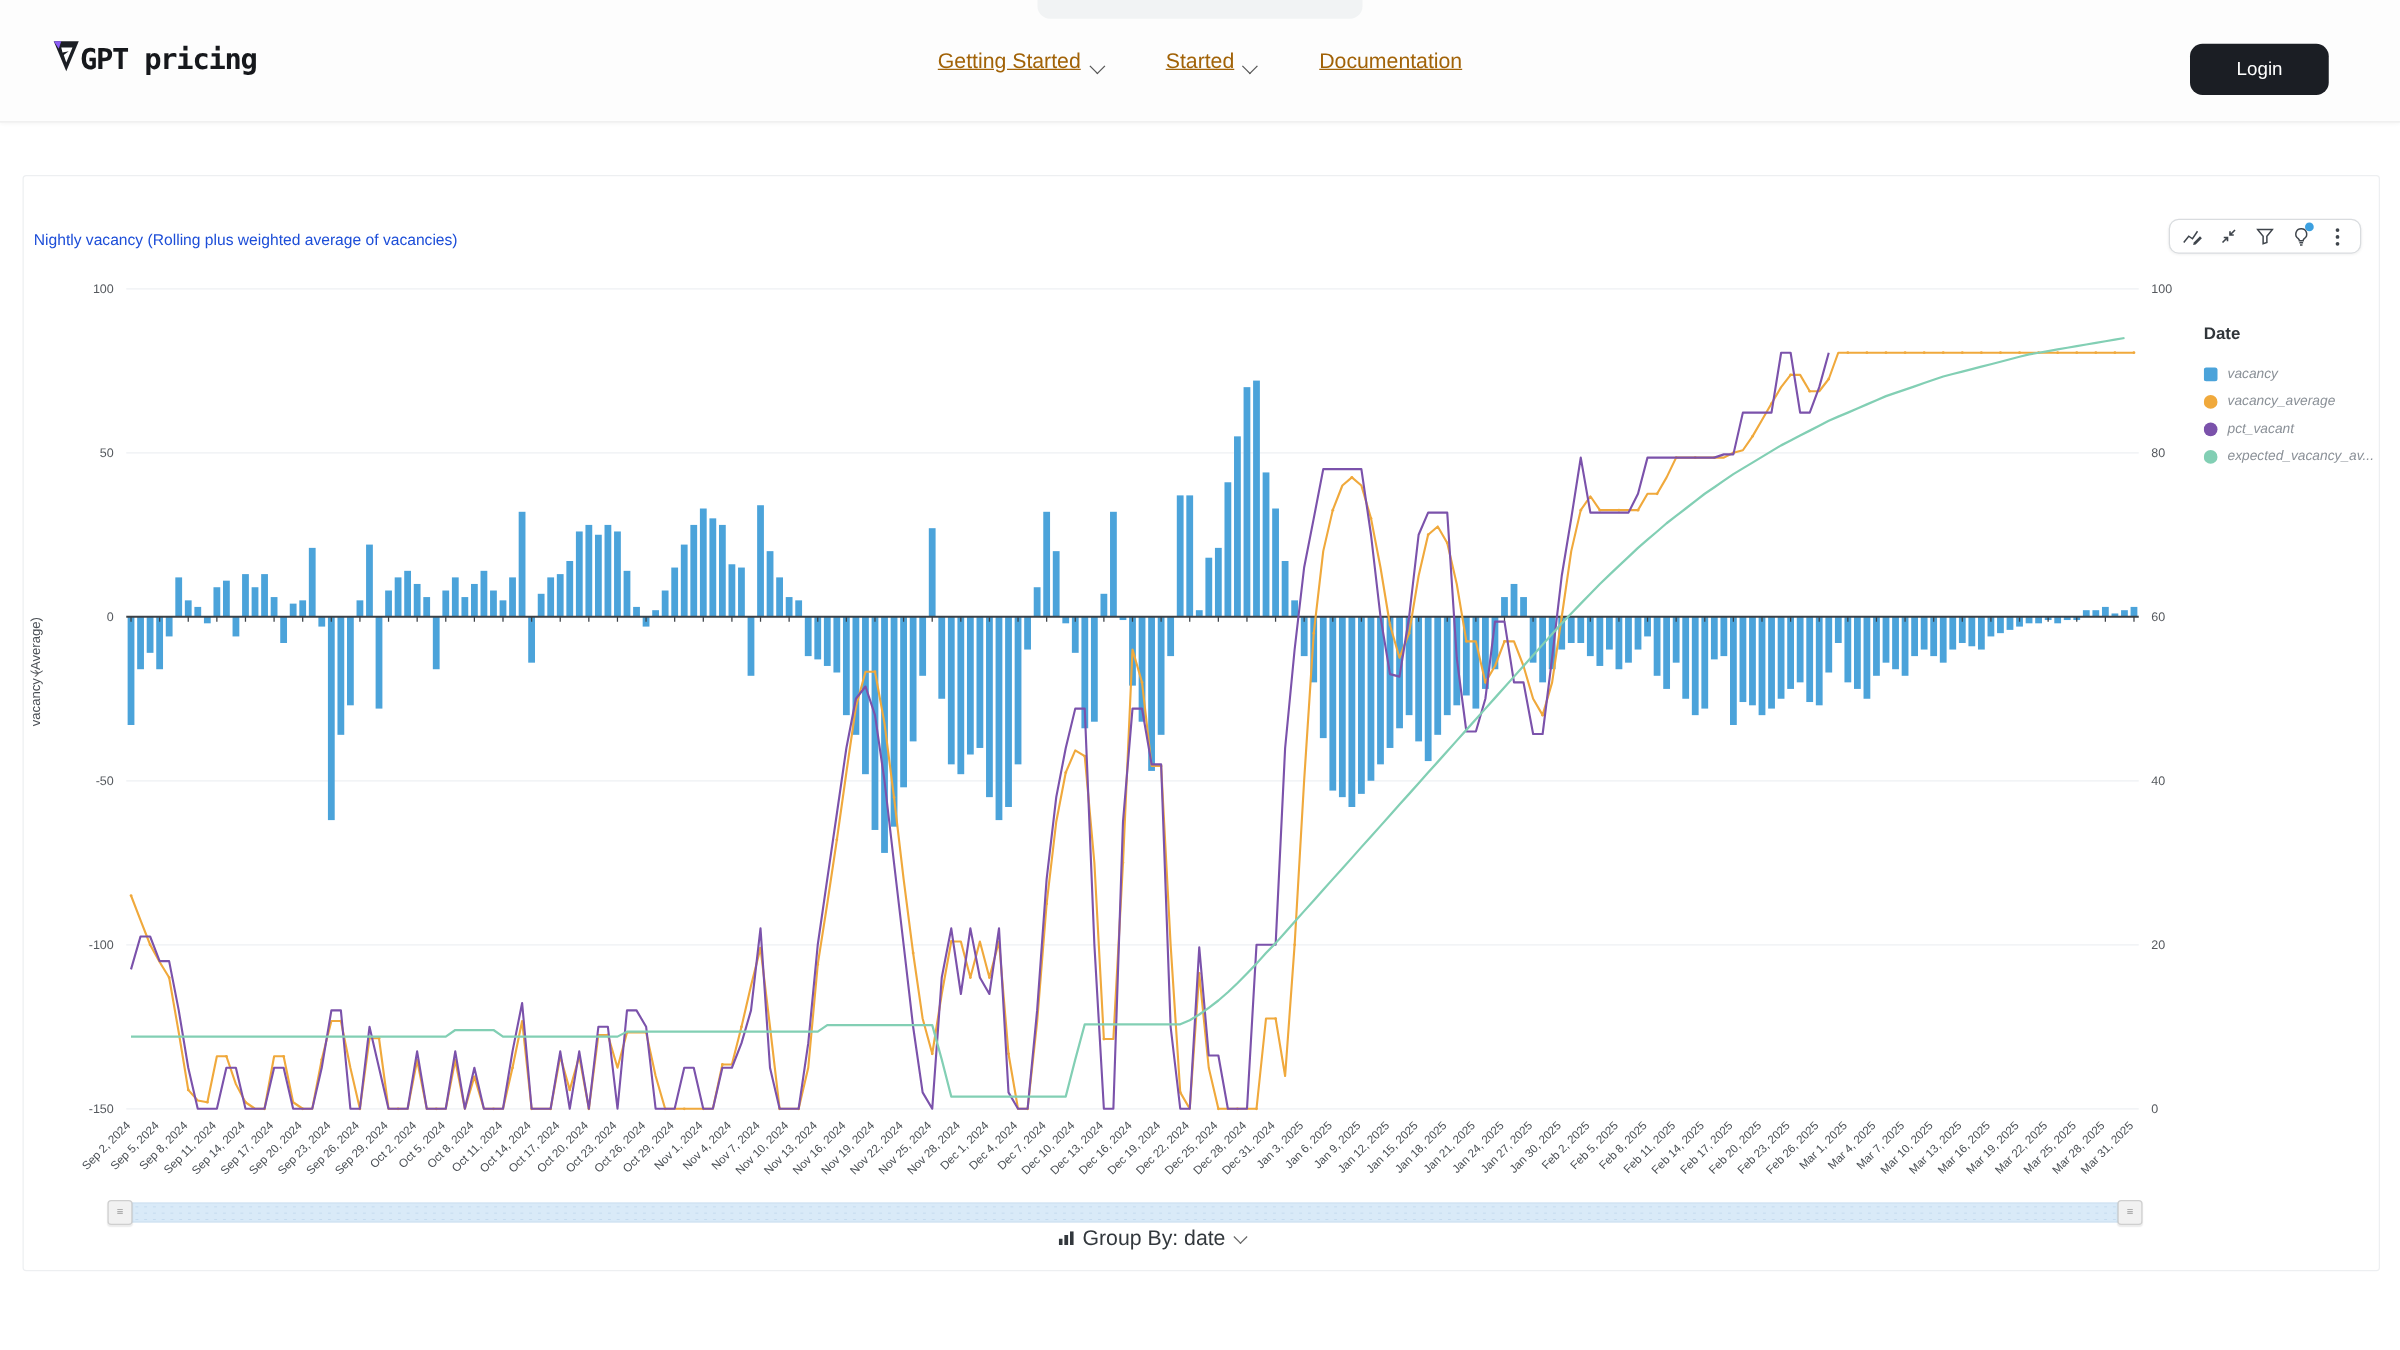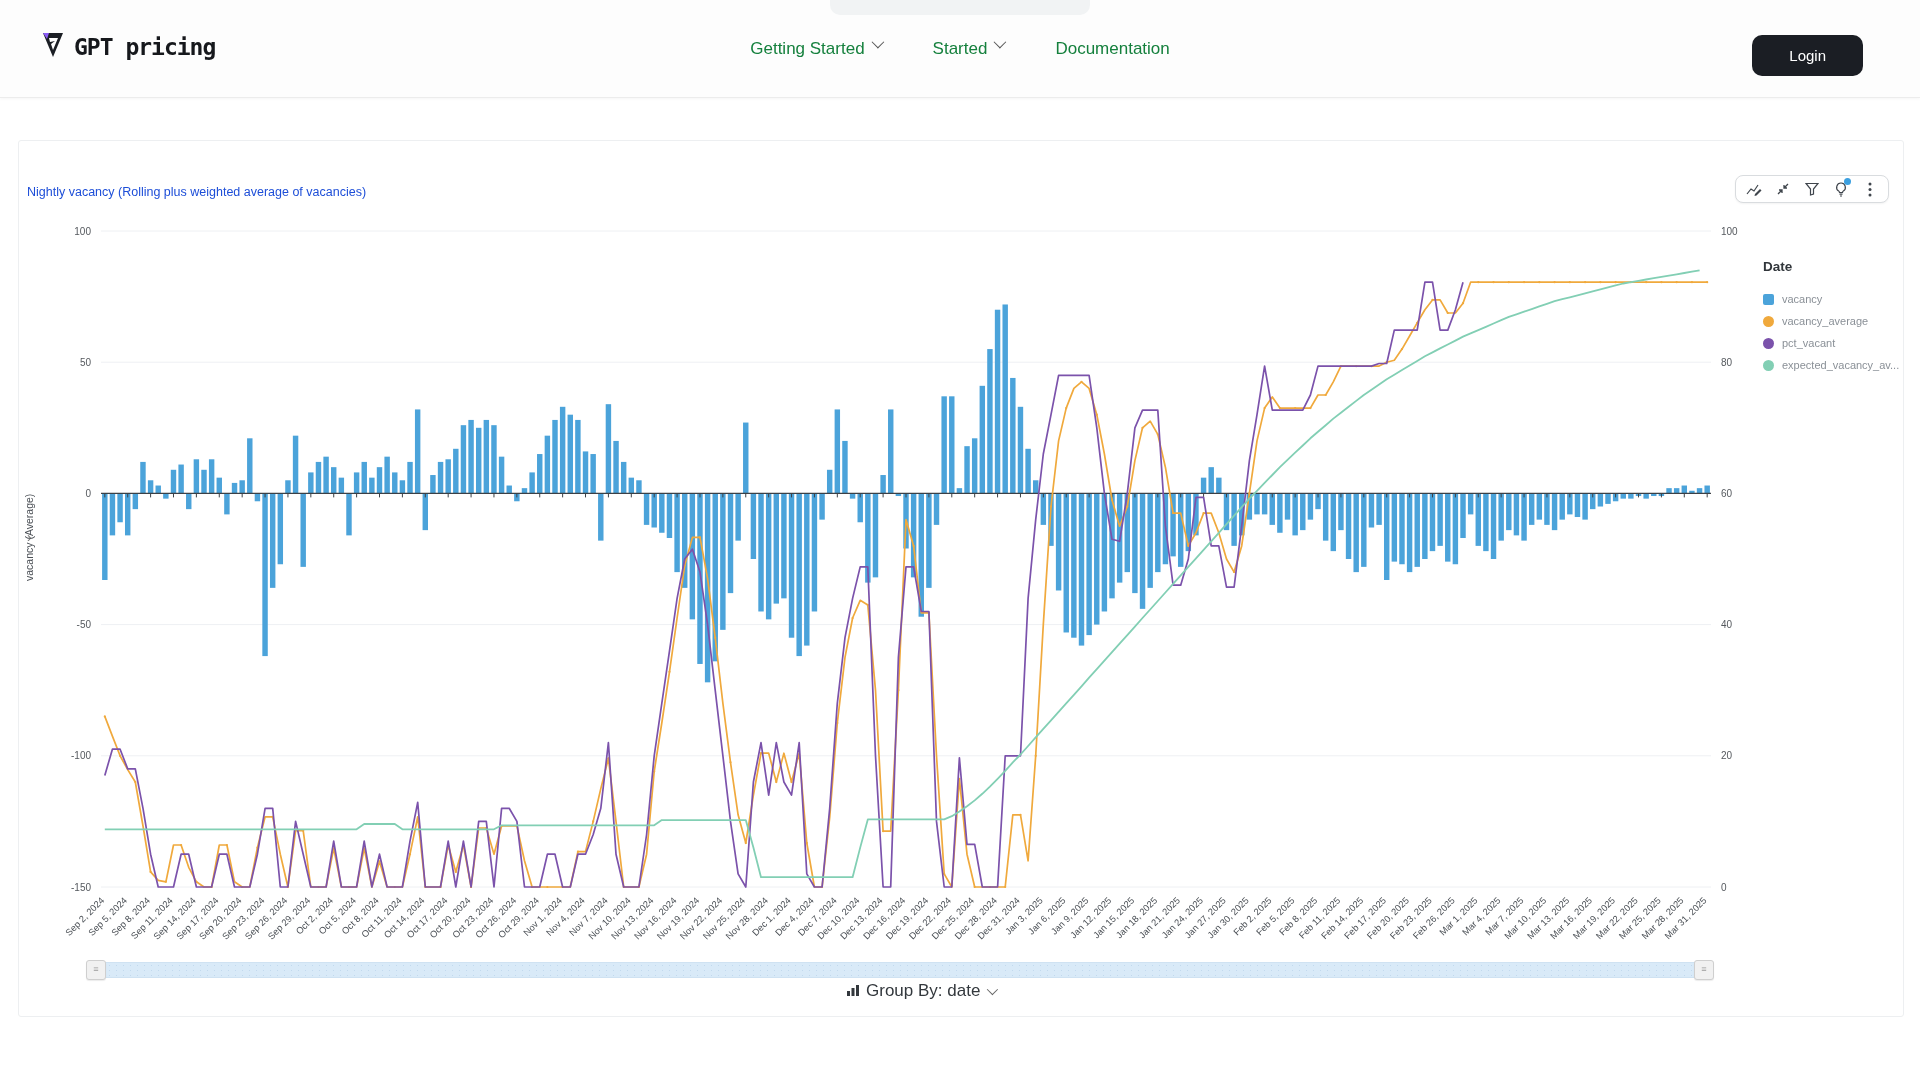--- a/index.html
+++ b/index.html
@@ -3,26 +3,26 @@
 <meta charset="utf-8">
 <style>
   html,body{margin:0;padding:0;width:1920px;height:1080px;background:#ffffff;
     font-family:"Liberation Sans",sans-serif;overflow:hidden;position:relative;}
   
   .topnotch{position:absolute;left:830px;top:0;width:260px;height:15px;background:#f1f3f4;
     border-radius:0 0 10px 10px;z-index:5;}
   .navbar{position:absolute;left:0;top:0;width:1920px;height:97px;background:#fdfdfd;
     border-bottom:1px solid #ececec;box-shadow:0 1px 3px rgba(0,0,0,0.04);z-index:2;
     display:flex;align-items:center;}
-  .brand{position:absolute;left:42px;top:32px;display:flex;align-items:center;gap:10px;}
+  .brand{position:absolute;left:42px;top:32px;display:flex;align-items:center;}
   .brand-text{font-family:"DejaVu Sans Mono",monospace;font-weight:bold;font-size:23px;
     color:#16181c;letter-spacing:-1px;}
   .navlinks{position:absolute;left:0;right:0;top:0;height:97px;display:flex;align-items:center;
     justify-content:center;gap:52px;}
-  .navlink{display:flex;align-items:flex-start;gap:7px;font-size:17px;color:#15803d;cursor:pointer;}
+  .navlink{display:flex;align-items:flex-end;gap:7px;font-size:17px;color:#a16207;cursor:pointer;text-decoration:underline;}
   .chev{width:8px;height:8px;border-right:1.6px solid #555;border-bottom:1.6px solid #555;
     transform:rotate(45deg) translateY(-2px);display:inline-block;}
   .login-btn{position:absolute;right:57px;top:35px;background:#1b1e24;color:#fff;font-size:15px;
     padding:12px 37px;border:none;border-radius:10px;cursor:pointer;}
   
   .card{position:absolute;left:18px;top:140px;width:1884px;height:875px;background:#fff;
     border:1px solid #edeff1;border-radius:3px;}
   .chart-title{position:absolute;left:8px;top:44px;font-size:12.5px;color:#1d4ed8;}
   .y-axis-title{position:absolute;left:4px;top:440px;transform:rotate(-90deg);
     transform-origin:left top;font-size:10.5px;color:#4a4f55;white-space:nowrap;}
@@ -33,21 +33,21 @@
     box-shadow:0 1px 2px rgba(0,0,0,0.05);}
   .tool{position:relative;width:16px;height:16px;display:flex;align-items:center;
     justify-content:center;cursor:pointer;color:#3f454c;}
   .tool svg{display:block;}
   .bulb-dot{position:absolute;right:-2px;top:-3px;width:7px;height:7px;border-radius:50%;
     background:#3ca0e0;}
   
   .legend{position:absolute;left:1744px;top:74px;width:136px;}
   .legend-title{font-size:13.5px;color:#31363b;font-weight:bold;margin-bottom:14px;margin-top:44px;}
   .legend-item{display:flex;align-items:center;gap:8px;height:22px;font-size:11px;
-    color:#8a9097;cursor:pointer;white-space:nowrap;overflow:hidden;}
+    color:#8a9097;cursor:pointer;white-space:nowrap;overflow:hidden;font-style:italic;}
   .sw{width:11px;height:11px;flex:0 0 auto;}
   .sw.square{border-radius:2px;}
   .sw.circle{border-radius:50%;}
   
   .scroll-track{position:absolute;left:86px;top:821px;width:1588px;height:14px;background:#d9eaf8;
     background-image:radial-gradient(#c2d9ee 0.8px,transparent 0.9px);background-size:7px 5px;
     border:1px solid #cfe2f2;cursor:pointer;}
   .scroll-handle{position:absolute;top:819px;width:18px;height:18px;background:#f1f1f1;
     border:1px solid #cfcfcf;border-radius:3px;color:#9a9a9a;font-size:9px;line-height:17px;
     text-align:center;cursor:ew-resize;box-shadow:0 1px 1px rgba(0,0,0,0.08);}

